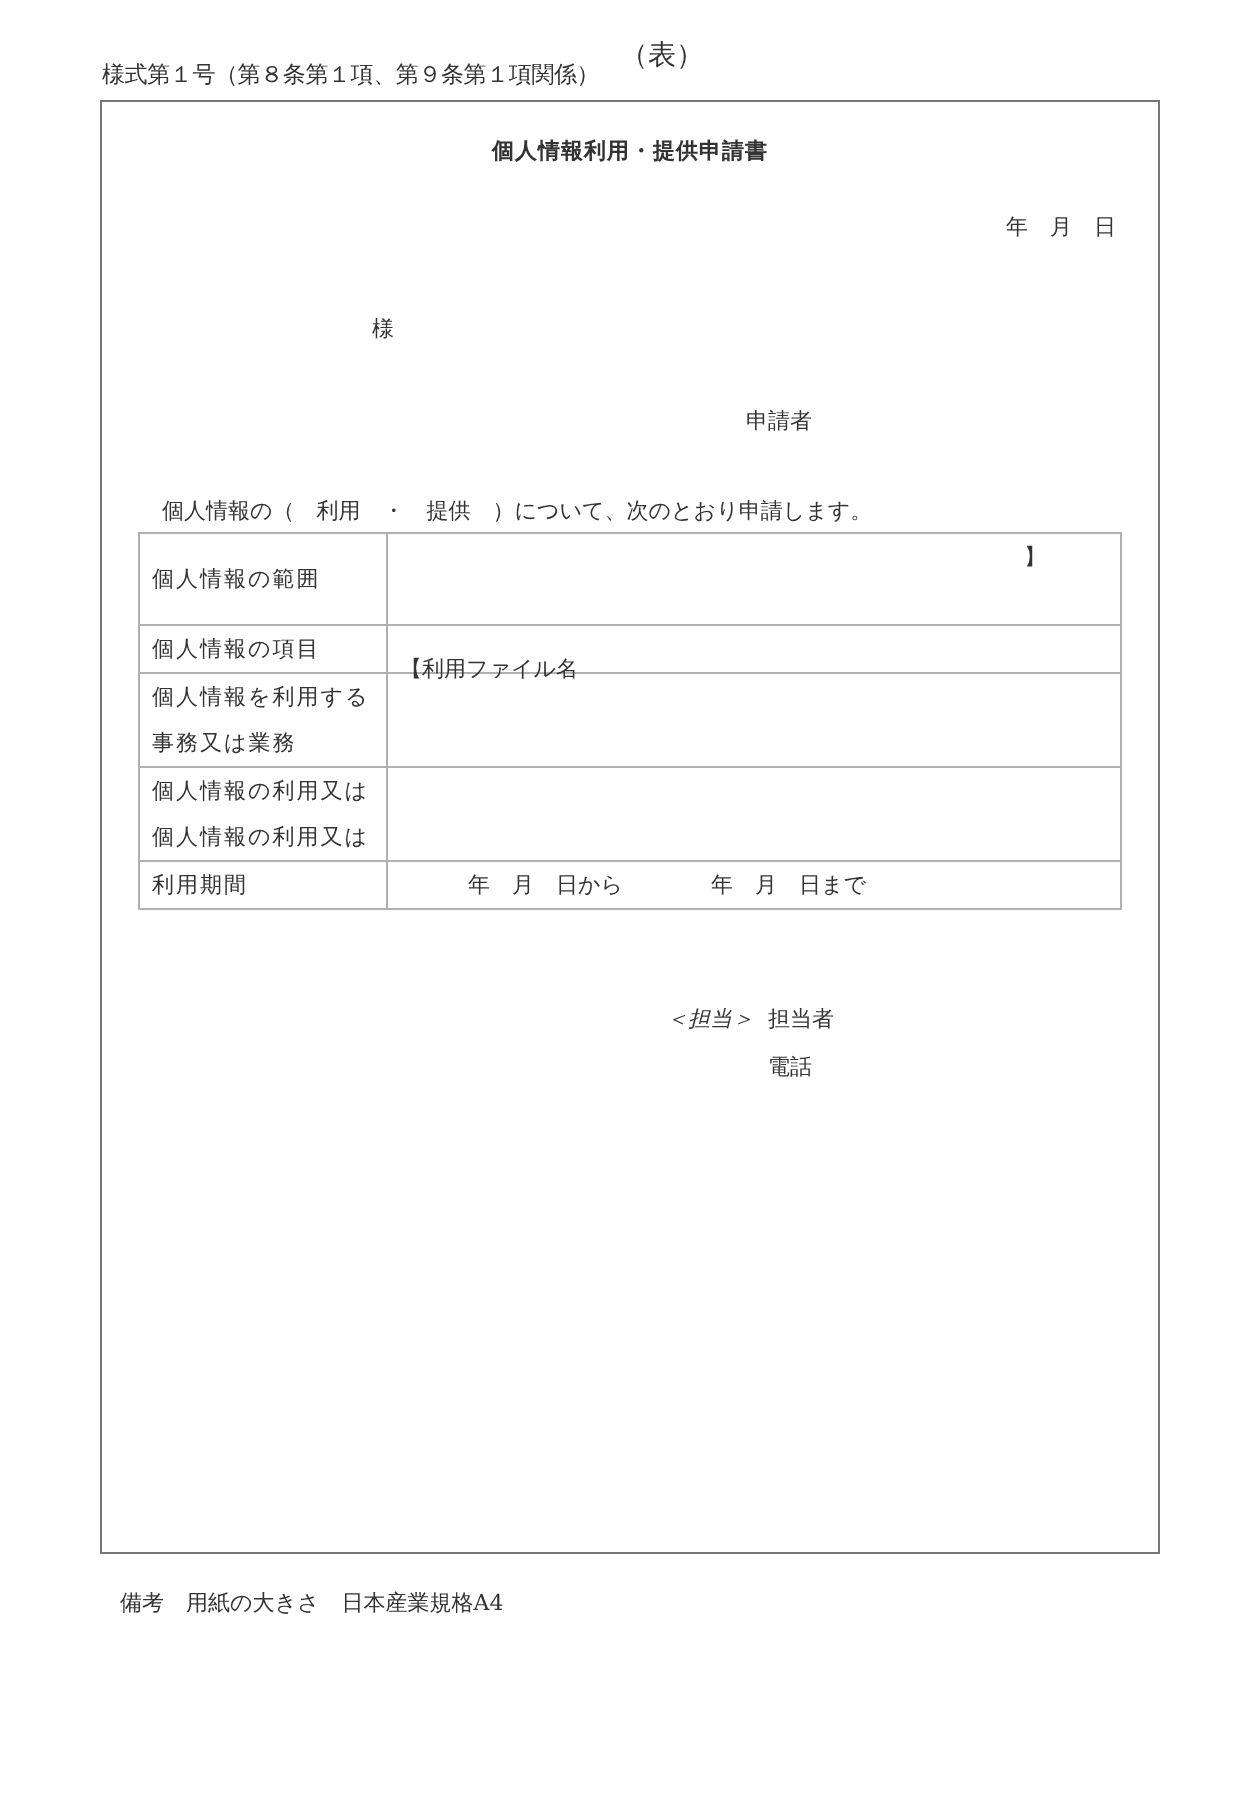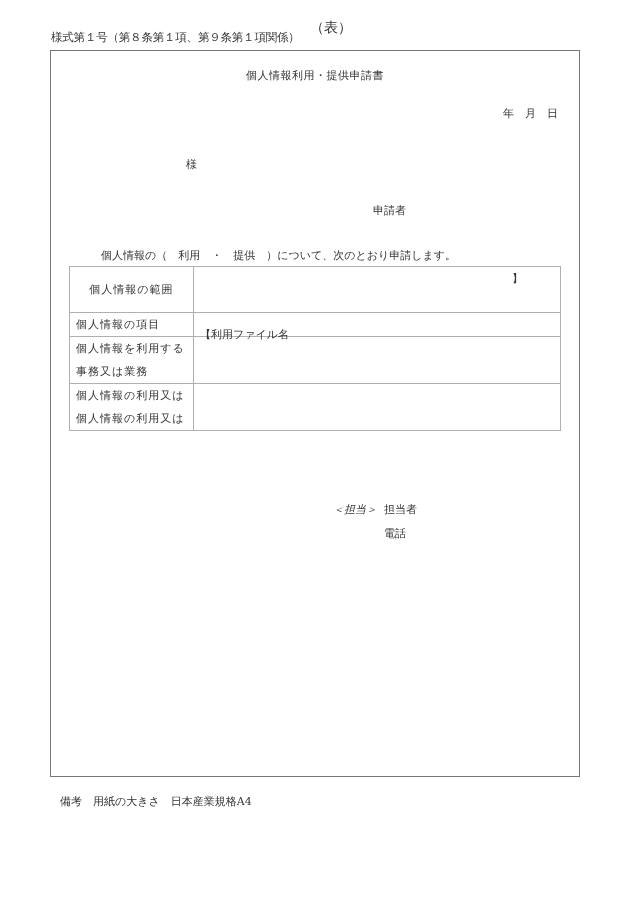--- a/index.html
+++ b/index.html
@@ -30,58 +30,58 @@
       left: 50px; top: 50px;
       width: 530px; height: 727px;
       border: 1.5px solid #777777;
       box-sizing: border-box;
     }
     .doc-title {
       left: 0; top: 68px; width: 630px;
       text-align: center;
       font-size: 11px;
       letter-spacing: 0.5px;
+      font-weight: bold;
     }
     .date-line {
       left: 503px; top: 106px;
       font-size: 11px;
       word-spacing: 8px;
     }
     .addressee {
       left: 186px; top: 157px;
       font-size: 11px;
     }
     .applicant {
       left: 373px; top: 203px;
       font-size: 11px;
     }
     .request-text {
       left: 81px; top: 248px;
       font-size: 11px;
       white-space: pre;
-      margin-left: 20px;
     }
     table.info-table {
       position: absolute;
       left: 69px; top: 266px;
       width: 492px;
       border-collapse: collapse;
       font-size: 11px;
     }
     table.info-table td {
       border: 1px solid #b0b0b0;
       vertical-align: top;
       padding: 0 6px;
       line-height: 23px;
     }
     table.info-table td.label {
       width: 111px;
       letter-spacing: 1px;
     }
-    td.label-center { vertical-align: middle !important; text-align: center; }
+    td.label-center { vertical-align: middle !important; }
     .file-row td { height: 45px; }
     .single-row td { height: 22px; }
     .double-row td { height: 45px; }
     .file-name-cell { position: relative; }
     .bracket-open { position: absolute; left: 6px; top: 12px; margin-top: 44px; }
     .bracket-close { position: absolute; left: 318px; top: 0; }
     .period-cell { white-space: pre; padding-left: 40px !important; }
     .contact-label {
       left: 333px; top: 502px;
       font-size: 11px;
@@ -135,20 +135,24 @@
     </td>
     <td></td>
   </tr>
   <tr class="double-row">
     <td class="label">
       <div>個人情報の利用又は</div>
       <div>個人情報の利用又は</div>
     </td>
     <td></td>
   </tr>
+  <tr class="single-row">
+    <td class="label">利用期間</td>
+    <td class="period-cell">年　月　日から　　　　年　月　日まで</td>
+  </tr>
 </tbody>
   </table>
 
 <div class="abs contact-label">＜担当＞</div>
 <div class="abs contact-person">担当者</div>
 <div class="abs contact-phone">電話</div>
 
 <div class="abs remarks">備考　用紙の大きさ　日本産業規格A4</div>
 
 </body></html>

